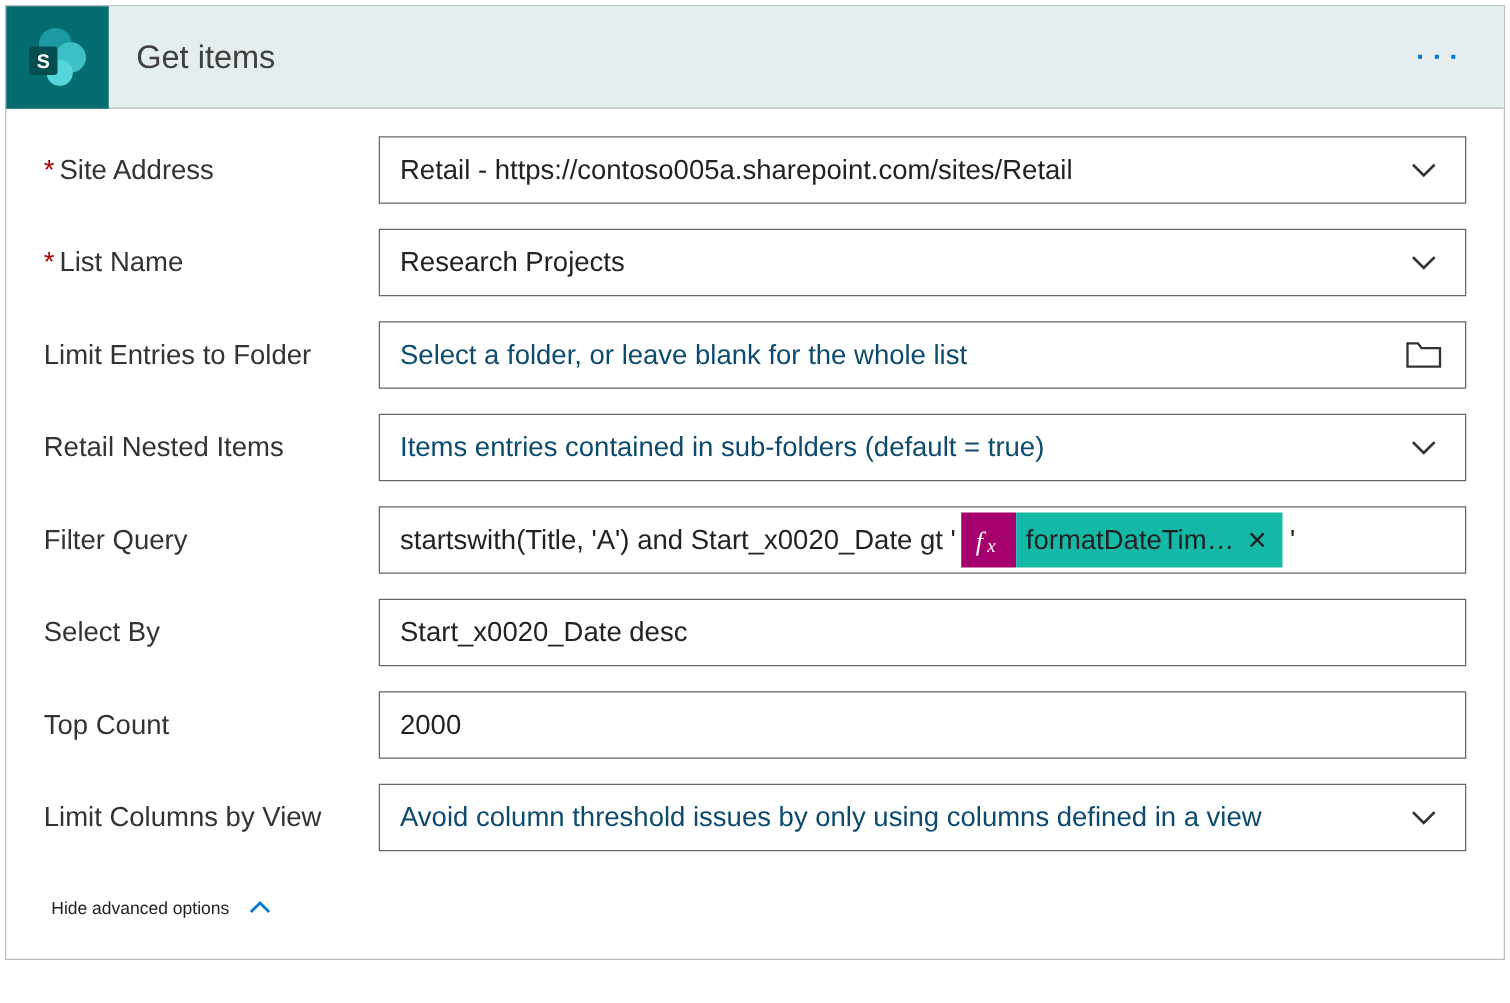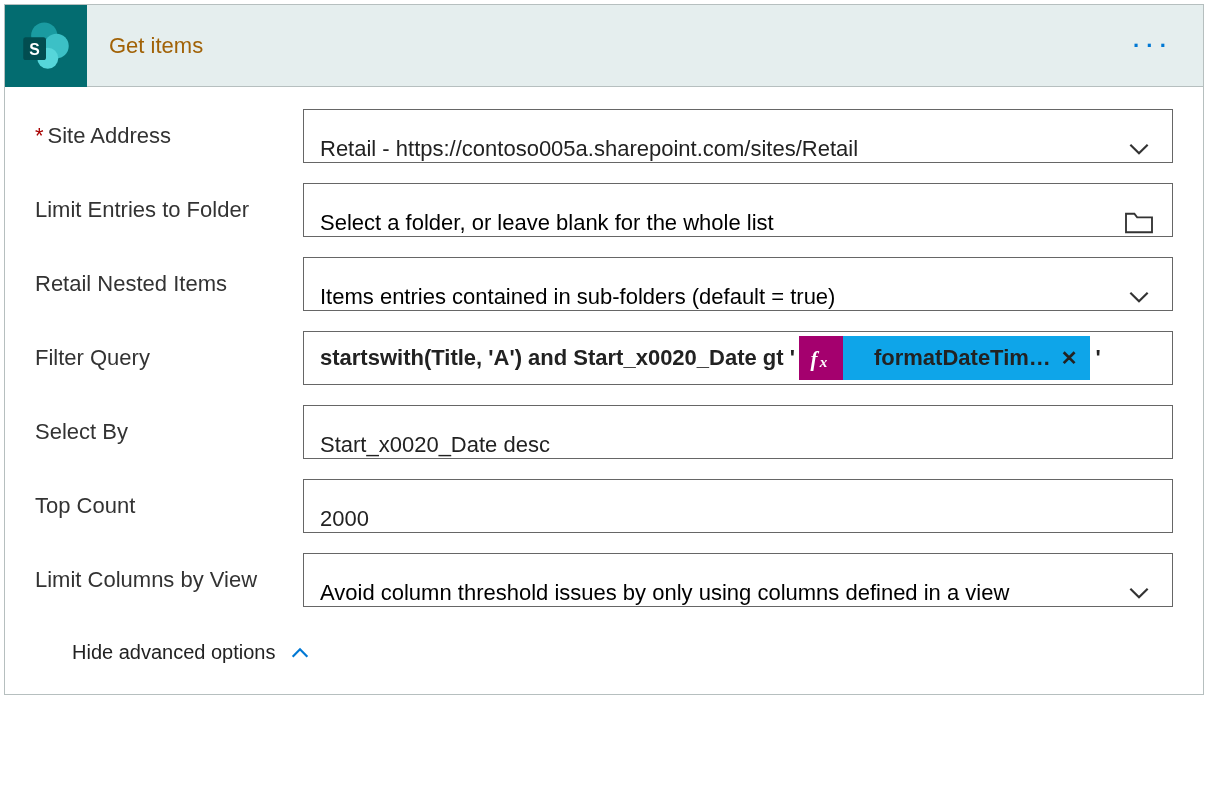--- a/index.html
+++ b/index.html
@@ -26,22 +26,22 @@
     height: 82px;
     background: #036c70;
     display: flex;
     align-items: center;
     justify-content: center;
     flex-shrink: 0;
   }
   .logo-svg { width: 56px; height: 56px; }
   .title {
     margin-left: 22px;
-    font-size: 22px;
-    color: #a16207;
+    font-size: 26px;
+    color: #404040;
     flex: 1;
   }
   .menu {
     color: #0078d4;
     font-size: 22px;
     letter-spacing: 6px;
     margin-right: 30px;
     cursor: pointer;
     font-weight: 700;
   }
@@ -61,34 +61,34 @@
   }
   .req {
     color: #a80000;
     margin-right: 4px;
   }
   .field-col {
     flex: 1;
   }
   .input-like {
     display: flex;
-    align-items: flex-end;
+    align-items: center;
     border: 1px solid #666;
     height: 54px;
     padding: 0 16px;
     font-size: 22px;
     color: #222;
     background: #fff;
   }
   .input-like .val {
     flex: 1;
     white-space: nowrap;
     overflow: hidden;
   }
-  .placeholder { color: #000000; }
+  .placeholder { color: #0c4a6e; }
   .icon-slot {
     width: 34px;
     display: flex;
     justify-content: center;
     flex-shrink: 0;
   }
   .chev {
     width: 26px; height: 26px;
     stroke: #333; fill: none; stroke-width: 2;
   }
@@ -98,59 +98,58 @@
   }
   .filter-box {
     display: flex;
     align-items: center;
     border: 1px solid #666;
     height: 54px;
     padding: 0 10px 0 16px;
     font-size: 22px;
     color: #222;
     background: #fff;
-    font-weight: bold;
   }
   .filter-text {
     white-space: nowrap;
   }
   .fx-badge {
     width: 44px;
     height: 44px;
     background: #a4006e;
     display: flex;
     align-items: center;
     justify-content: center;
     margin-left: 4px;
     flex-shrink: 0;
   }
   .fx-badge svg { width: 28px; height: 28px; }
   .token {
-    background: #0ea5e9;
+    background: #14b8a6;
     height: 44px;
     display: flex;
     align-items: center;
-    padding: 0 12px 0 31px;
+    padding: 0 12px 0 8px;
     font-size: 22px;
     color: #222;
     gap: 10px;
     flex-shrink: 0;
   }
   .token .close {
     font-size: 20px;
     cursor: pointer;
   }
   .trailing-quote { margin-left: 6px; }
   .adv-row {
     display: flex;
     align-items: center;
     gap: 14px;
     margin-top: 34px;
-    margin-left: 37px;
-    font-size: 20px;
+    margin-left: 6px;
+    font-size: 14px;
     color: #222;
     cursor: pointer;
   }
   .chev-up {
     width: 22px; height: 22px;
     stroke: #0078d4; fill: none; stroke-width: 2.4;
   }
 </style>
 </head>
 <body>
@@ -182,20 +181,35 @@
           <span class="val">Retail - https://contoso005a.sharepoint.com/sites/Retail</span>
           <span class="icon-slot">
             <svg class="chev" viewBox="0 0 24 24">
                 <polyline points="4,8 12,16 20,8"></polyline>
               </svg>
           </span>
         </div>
       </div>
     </div>
 
+    <div class="row">
+      <div class="label-col">
+        <span class="req">*</span><span>List Name</span>
+      </div>
+      <div class="field-col">
+        <div class="input-like">
+          <span class="val">Research Projects</span>
+          <span class="icon-slot">
+            <svg class="chev" viewBox="0 0 24 24">
+                <polyline points="4,8 12,16 20,8"></polyline>
+              </svg>
+          </span>
+        </div>
+      </div>
+    </div>
 
     <div class="row">
       <div class="label-col">Limit Entries to Folder</div>
       <div class="field-col">
         <div class="input-like">
           <span class="val placeholder">Select a folder, or leave blank for the whole list</span>
           <span class="icon-slot">
             <svg class="folder-ico" viewBox="0 0 32 28">
                 <path d="M2 8 L2 24 L30 24 L30 8 L14 8 L11 4 L2 4 Z"></path>
               </svg>

